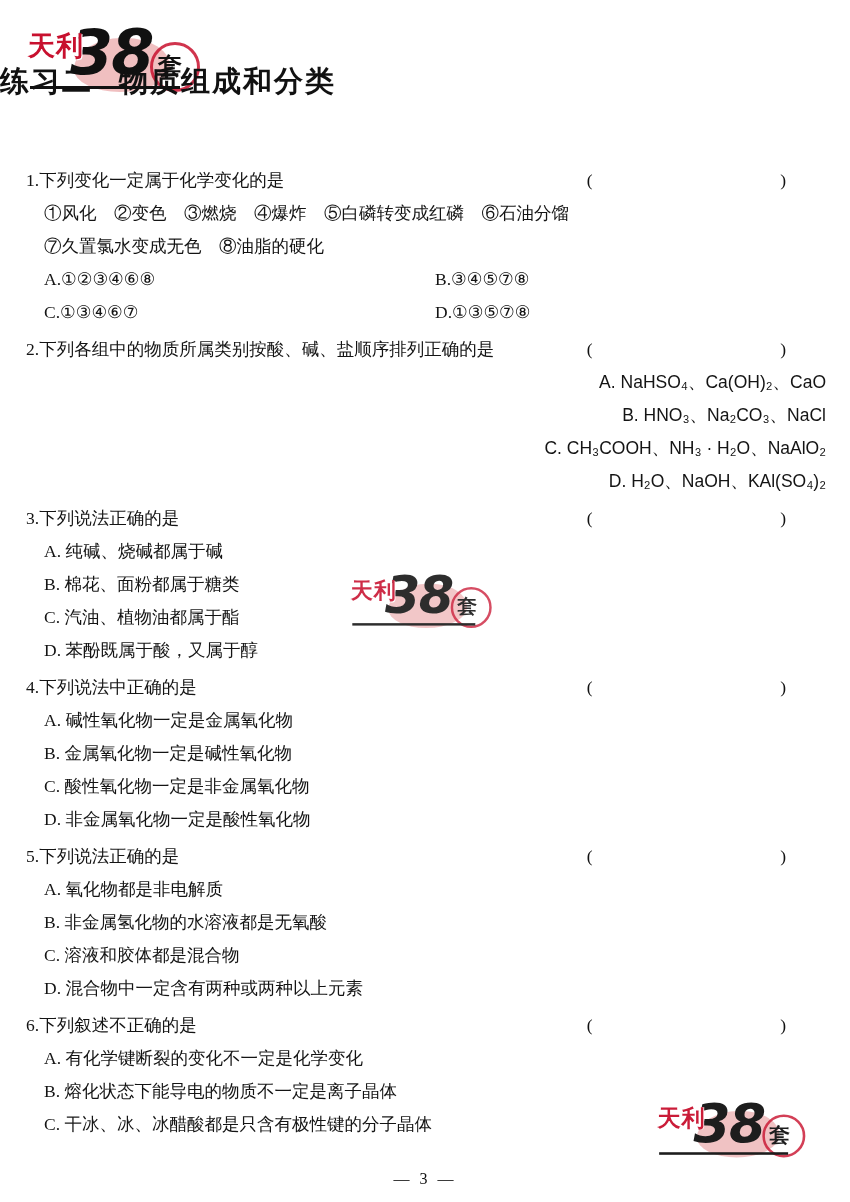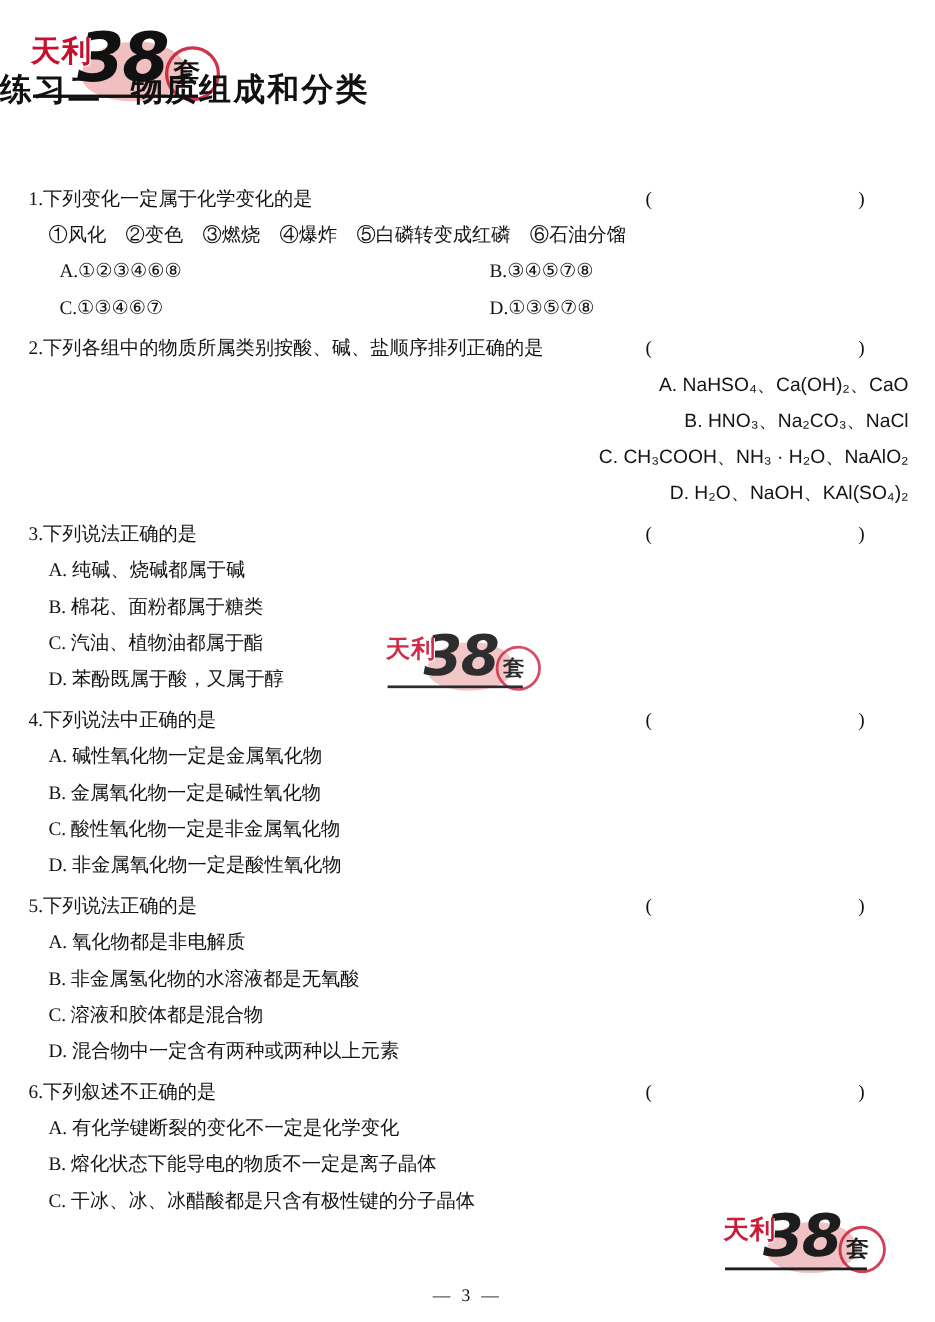--- a/index.html
+++ b/index.html
@@ -141,21 +141,20 @@
   }
   .opt-row {
     display: flex;
     font-size: 17.5px;
     line-height: 33px;
     padding-left: 18px;
   }
   .opt-row .col {
     width: 392px;
     white-space: nowrap;
-    margin-left: 10px;
   }
   .formula { font-family: Liberation Sans, sans-serif; text-align: right; }
 
   
   .footer {
     position: absolute;
     left: 0;
     bottom: 14px;
     width: 850px;
     text-align: center;
@@ -201,20 +200,21 @@
   </div>
 
   <div class="content">
 
     <div class="q-block">
       <div class="q-stem">
         <span class="q-num">1.</span><span>下列变化一定属于化学变化的是</span>
         <span class="paren">(&nbsp;&nbsp;&nbsp;&nbsp;)</span>
       </div>
       <div class="q-line">①风化　②变色　③燃烧　④爆炸　⑤白磷转变成红磷　⑥石油分馏</div>
+      <div class="q-line">⑦久置氯水变成无色　⑧油脂的硬化</div>
       <div class="opt-row">
         <div class="col">A.①②③④⑥⑧</div>
         <div class="col">B.③④⑤⑦⑧</div>
       </div>
       <div class="opt-row">
         <div class="col">C.①③④⑥⑦</div>
         <div class="col">D.①③⑤⑦⑧</div>
       </div>
     </div>
 

